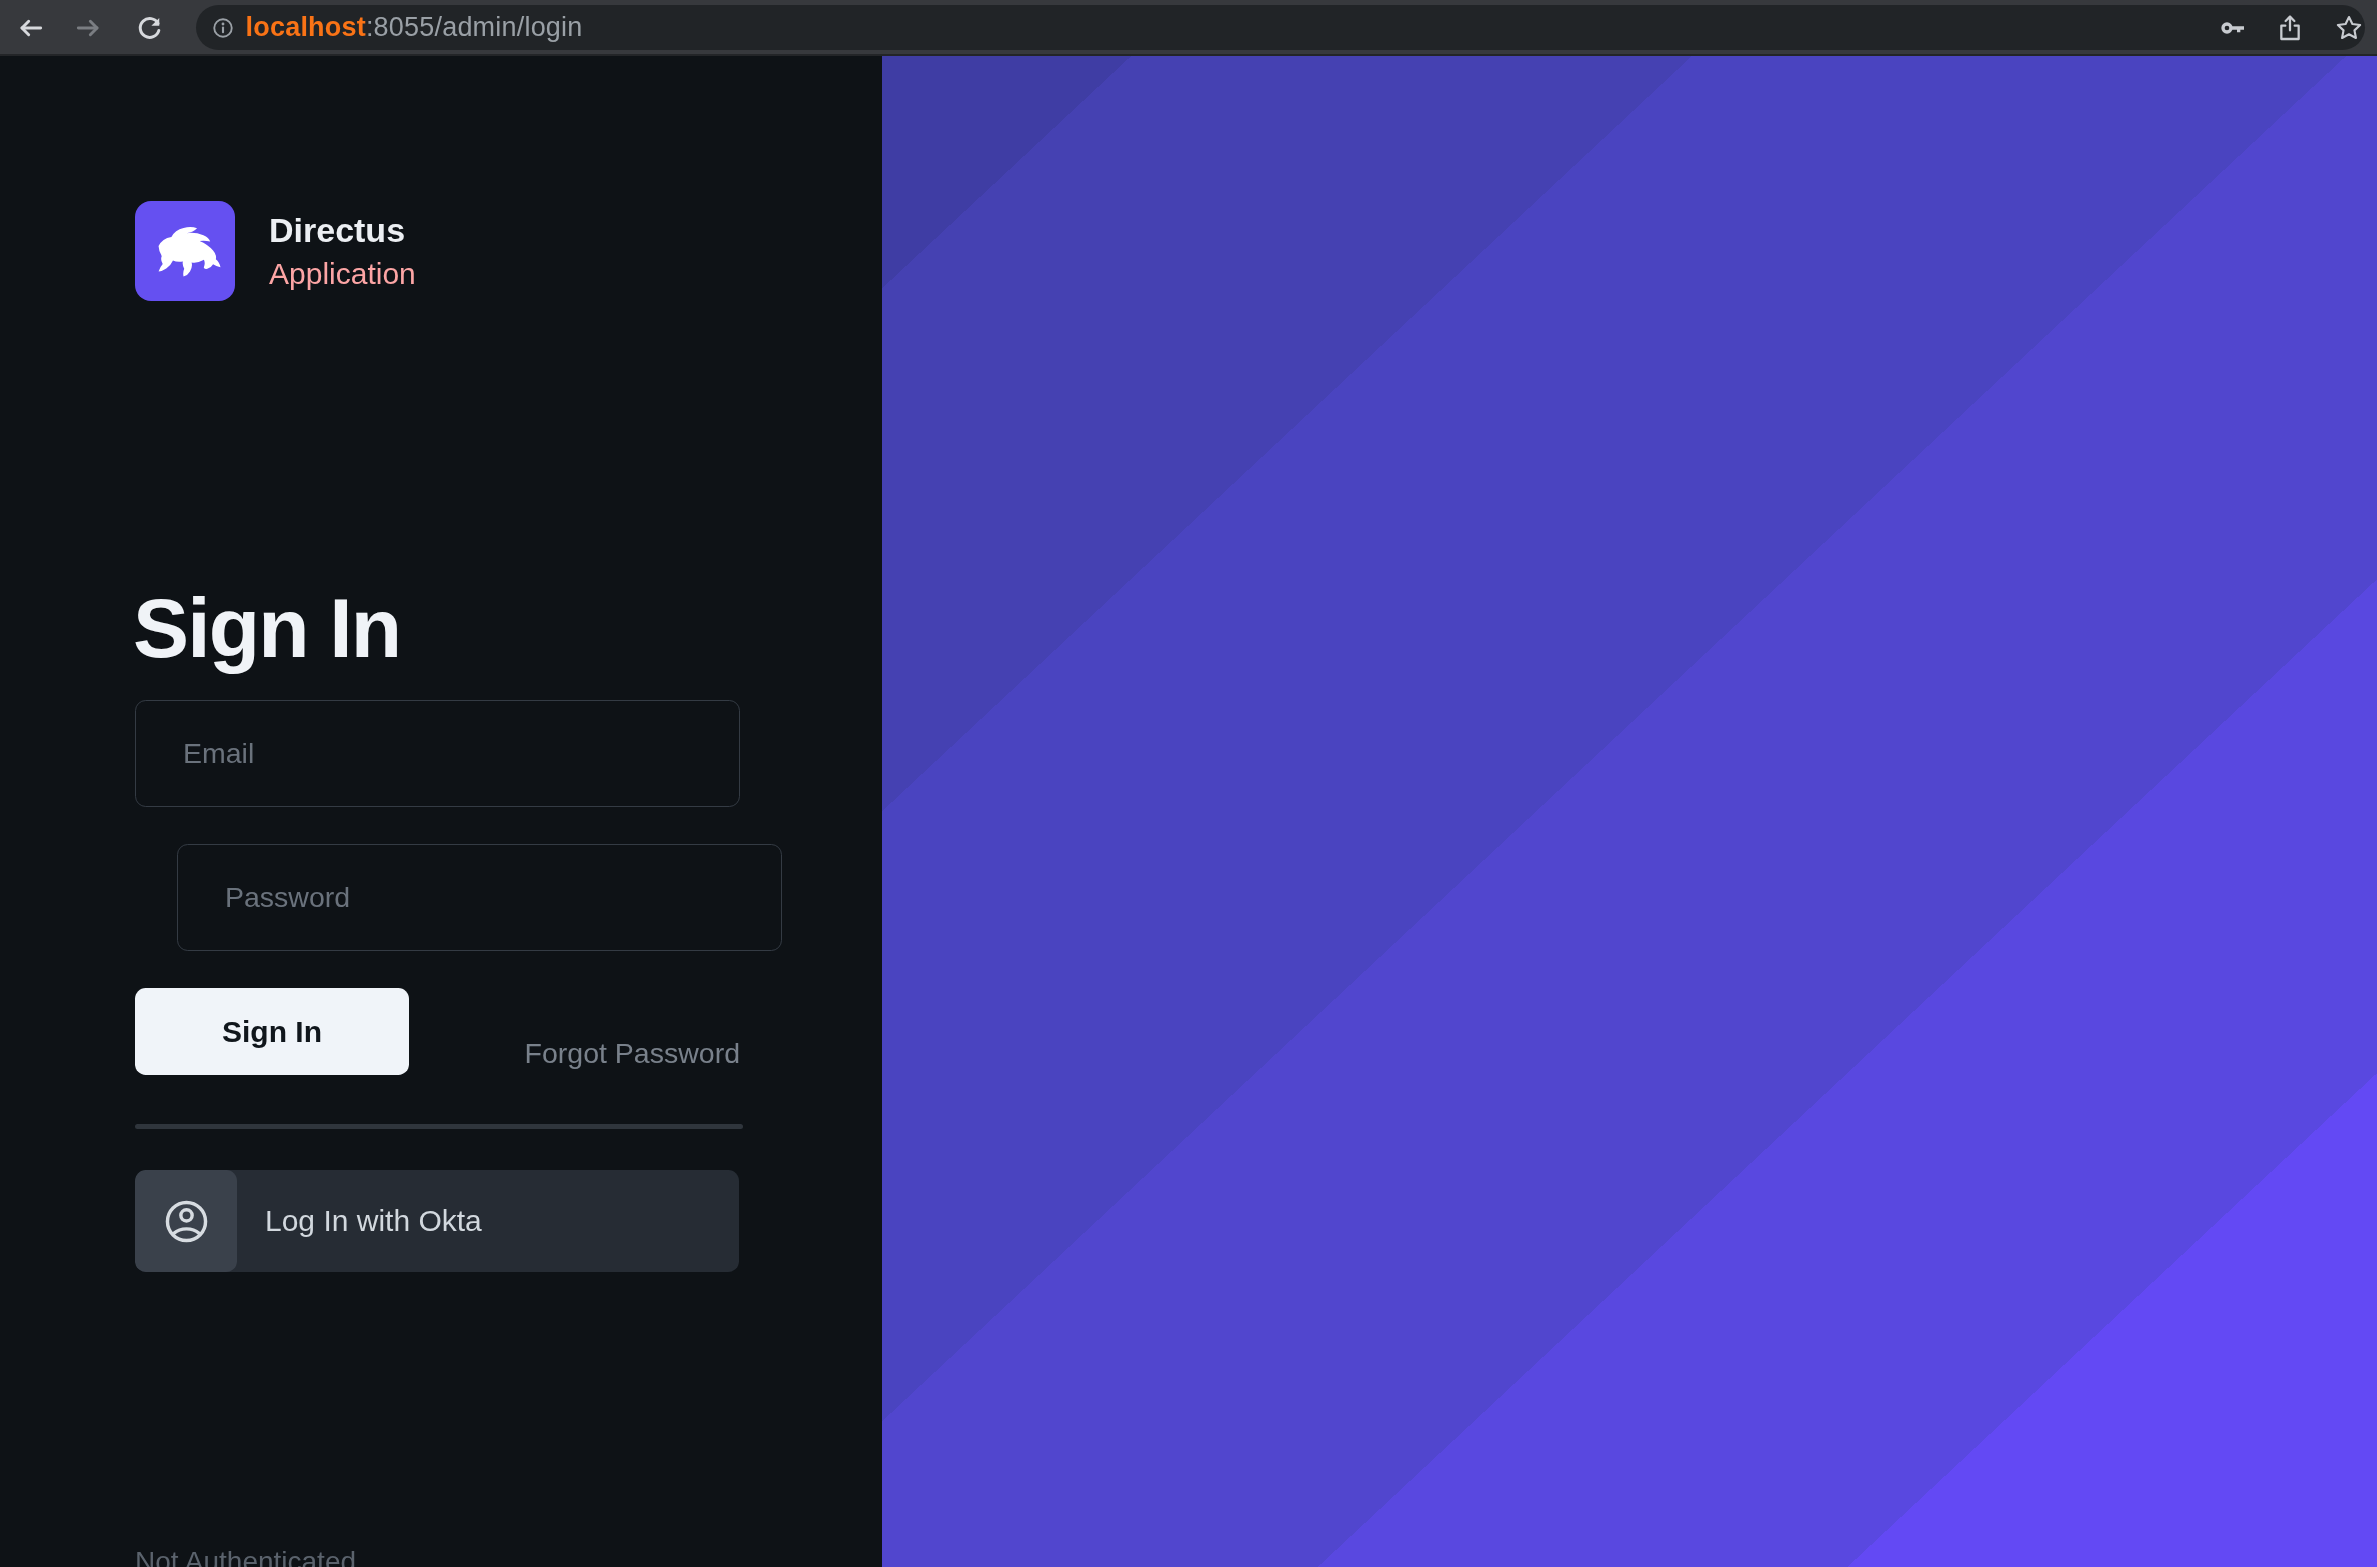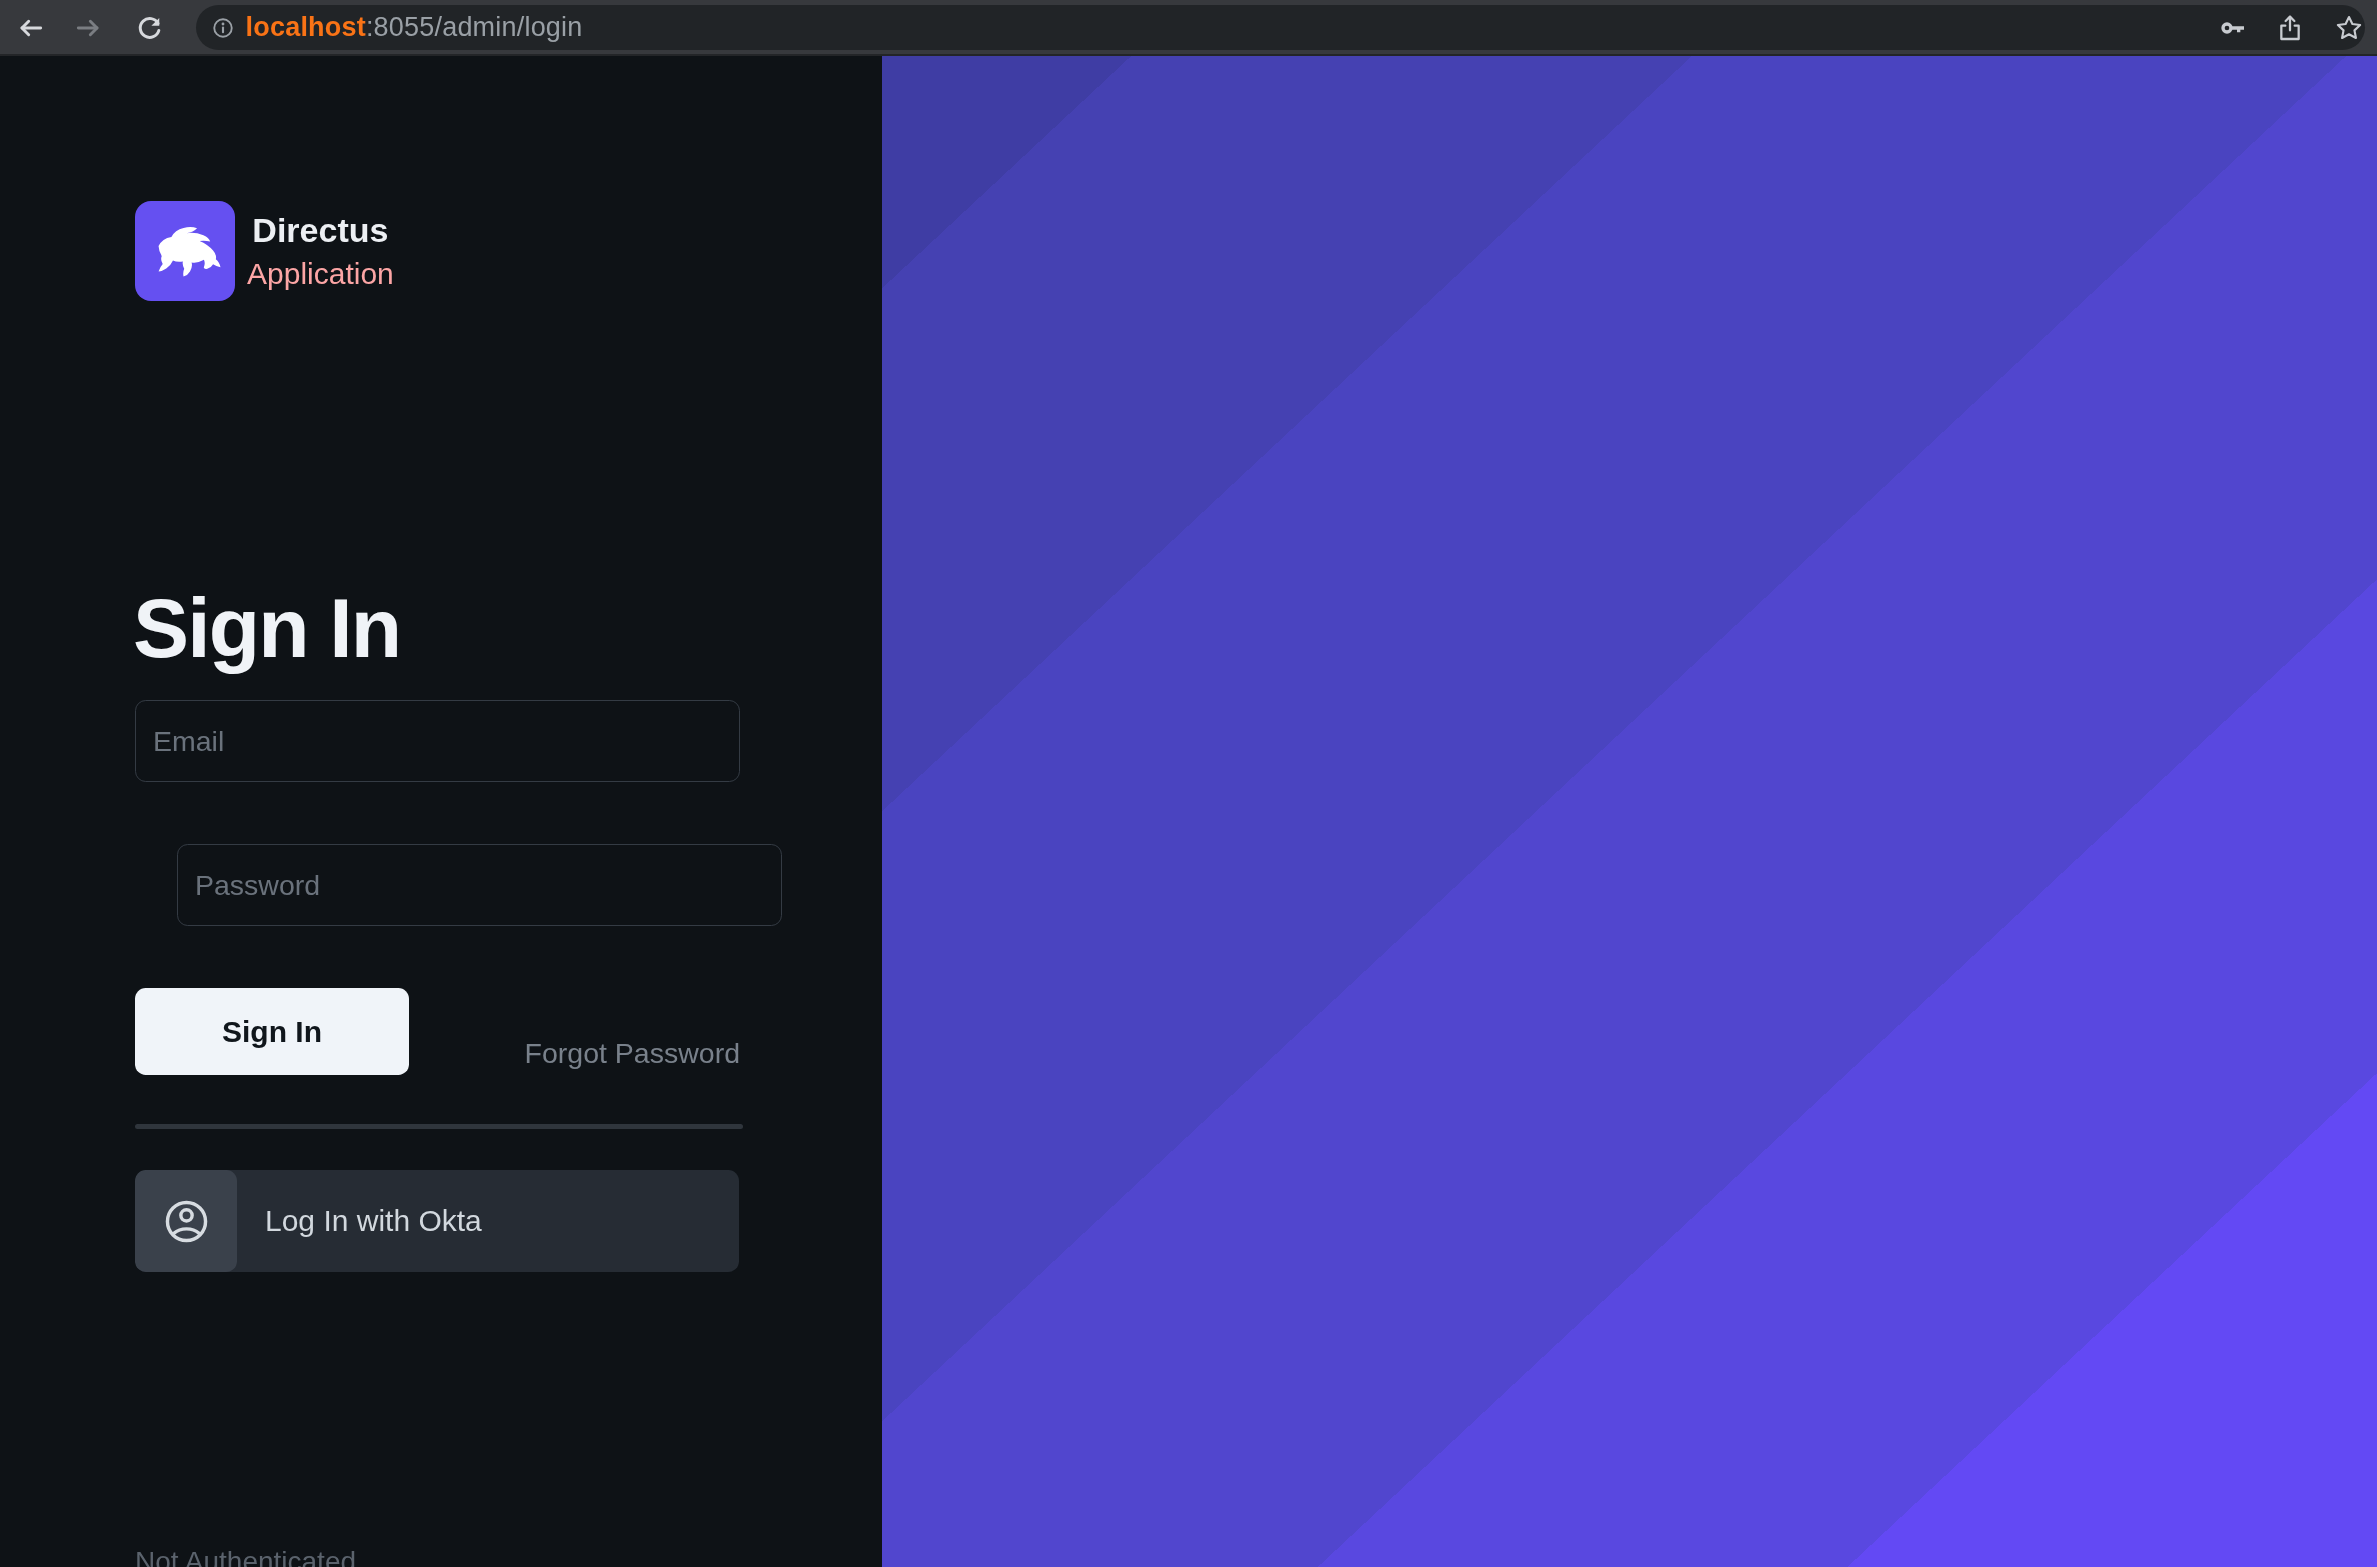--- a/index.html
+++ b/index.html
@@ -41,32 +41,32 @@
       var(--band6,#6349F4) 83%,  var(--band6,#6349F4) 100%);
   }
   
   .logo-row{position:absolute;left:135px;top:145px;display:flex;align-items:center;}
   .logo-square{
     width:100px;height:100px;border-radius:16px;flex:0 0 auto;
     background:var(--brand-purple,#6550F1);
     display:flex;align-items:center;justify-content:center;
   }
   .logo-square svg{width:77px;height:77px;}
-  .brand-text{margin-left:12px;text-align:center;}
+  .brand-text{margin-left:34px;}
   .brand-name{font-size:34px;font-weight:700;color:#ECEFF3;line-height:1.1;}
   .brand-sub{font-size:30px;color:#fca5a5;margin-top:7.1px;line-height:1.1;}
   
   .headline{
     position:absolute;left:133px;top:530px;margin:0;
     font-size:84px;font-weight:800;letter-spacing:-1.8px;color:#F0F3F7;line-height:1;
   }
   .field{
-    position:absolute;left:135px;width:605px;height:82px;
+    position:absolute;left:135px;width:605px;height:107px;
     background:transparent;border:1.8px solid #343B44;border-radius:10.7px;
-    padding:0 17px;font-size:28.5px;color:#ec4899;outline:none;
+    padding:0 47px;font-size:28.5px;color:#ec4899;outline:none;
     font-family:"Liberation Sans","DejaVu Sans",sans-serif;
   }
   .field::placeholder{color:#6A727C;opacity:1;}
   .field.email{top:644px;}
   .field.password{top:788px;margin-left:42px;}
   .actions{
     position:absolute;left:135px;top:932px;width:605px;height:87px;
     display:flex;align-items:center;justify-content:space-between;
   }
   .submit{

